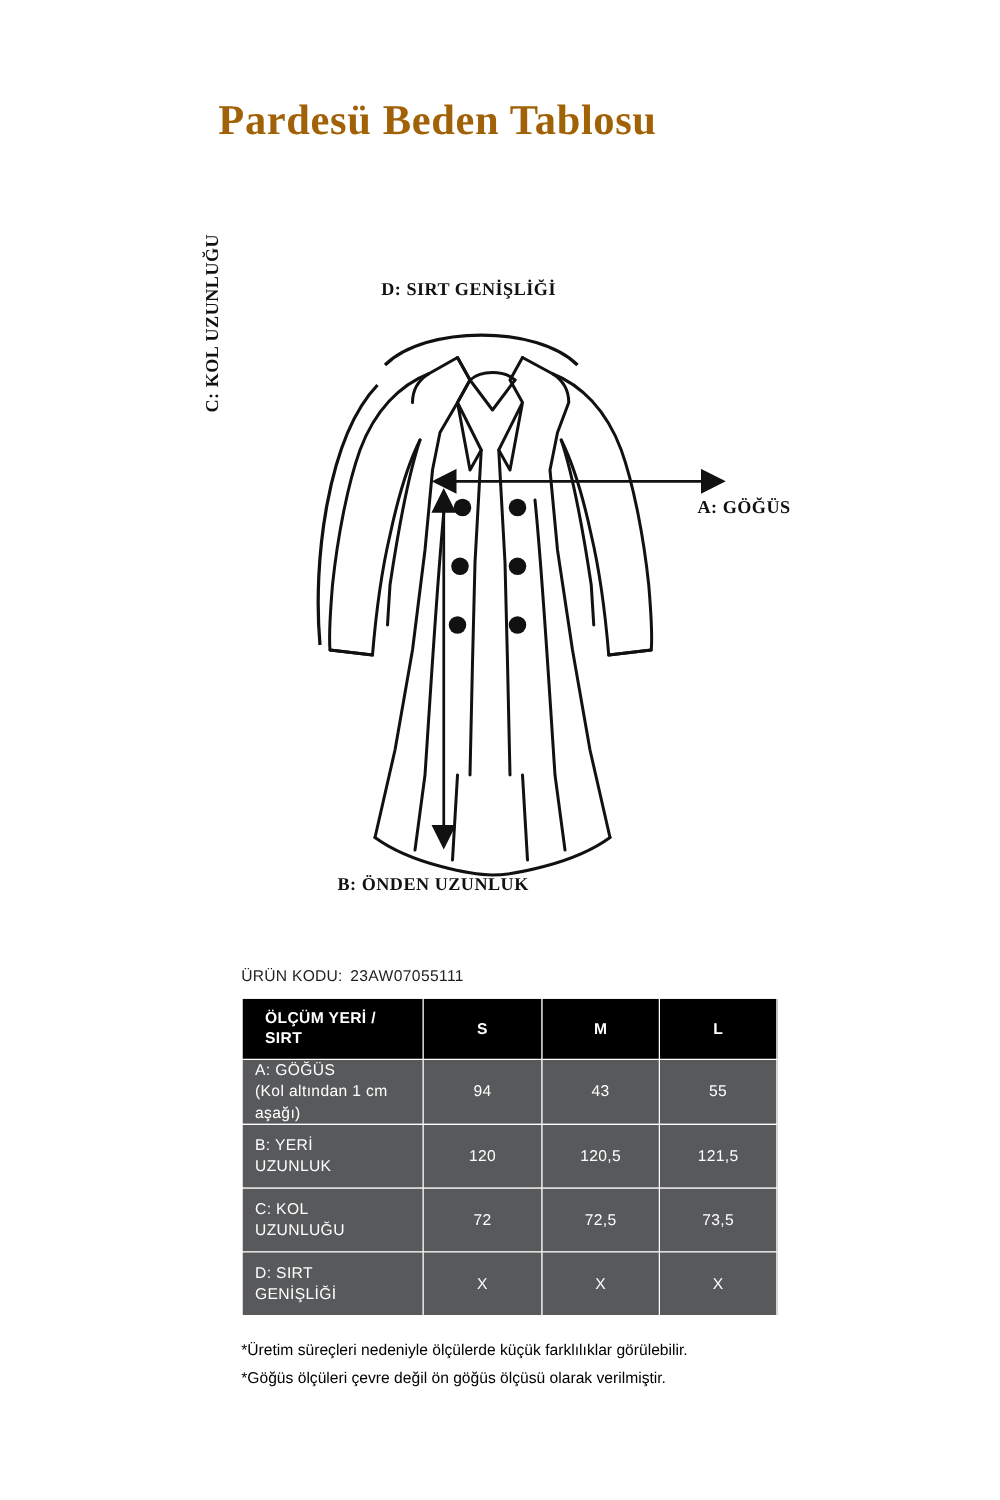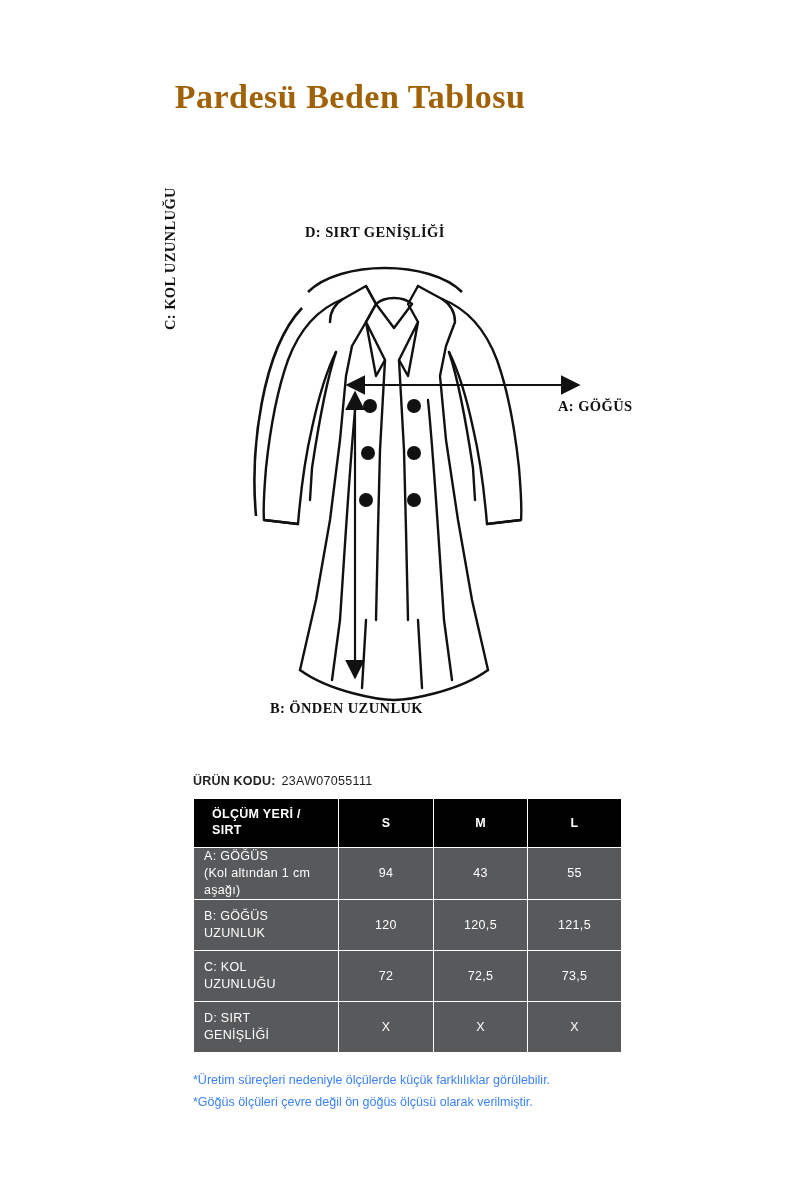--- a/index.html
+++ b/index.html
@@ -68,21 +68,21 @@
 
   
   .prod-code {
     position: absolute;
     top: 774px;
     left: 193px;
     font-size: 12.5px;
     color: #1f1f1f;
     letter-spacing: 0.2px;
   }
-  .prod-code .code-label { font-weight: bold; }
+  .prod-code .code-label { font-weight: normal; }
   .prod-code .code-value { margin-left: 6px; letter-spacing: 0.3px; }
 
   
   .table-wrap {
     position: absolute;
     top: 798px;
     left: 193px;
     width: 428px;
   }
   table.size-table {
@@ -130,21 +130,21 @@
   col.c-m { width: 94px; }
   col.c-l { width: 94px; }
 
   
   .notes {
     position: absolute;
     top: 1070px;
     left: 193px;
     width: 520px;
     font-size: 12.5px;
-    color: #3b82f6;
+    color: #000000;
     line-height: 1.72;
   }
   .notes div { white-space: nowrap; }
 </style>
 </head>
 <body>
 
 <div class="page">
 
   <div class="title">Pardesü Beden Tablosu</div>
@@ -282,21 +282,21 @@
             <div>(Kol altından 1 cm</div>
             <div>aşağı)</div>
           </td>
           <td>94</td>
           <td>43</td>
           <td>55</td>
         </tr>
 
         <tr>
           <td class="rowlabel">
-            <div>B: GÖĞÜS</div>
+            <div>B: YERİ</div>
             <div>    UZUNLUK</div>
           </td>
           <td>120</td>
           <td>120,5</td>
           <td>121,5</td>
         </tr>
 
         <tr>
           <td class="rowlabel">
             <div>C: KOL</div>

